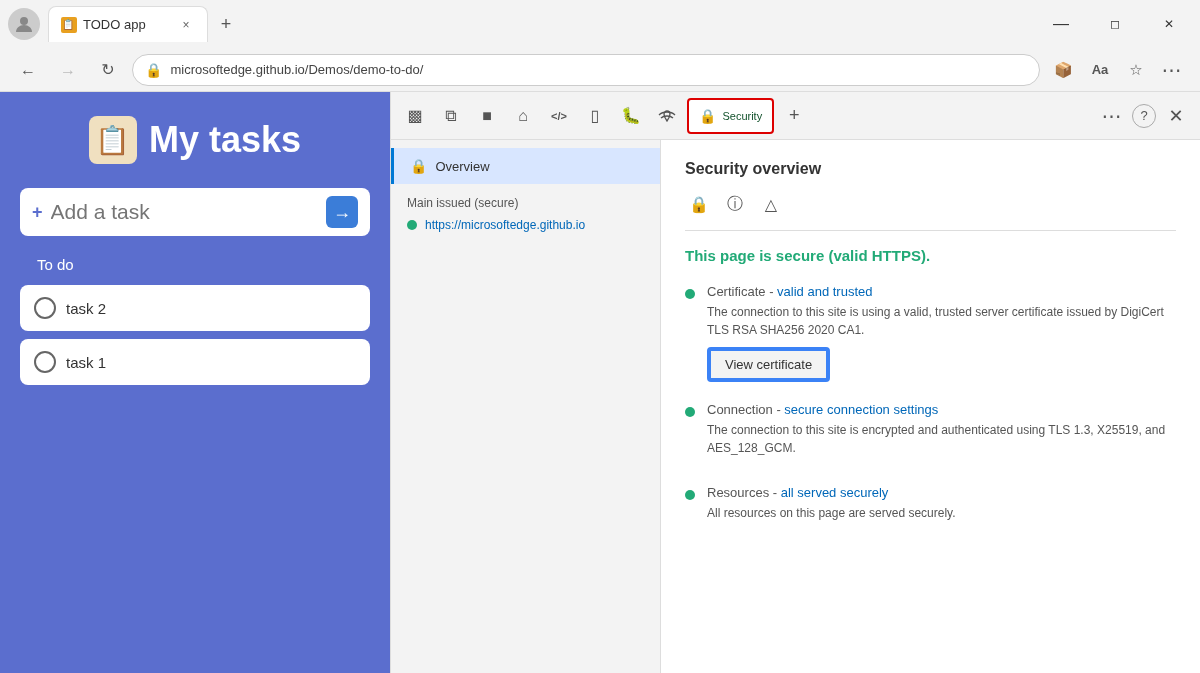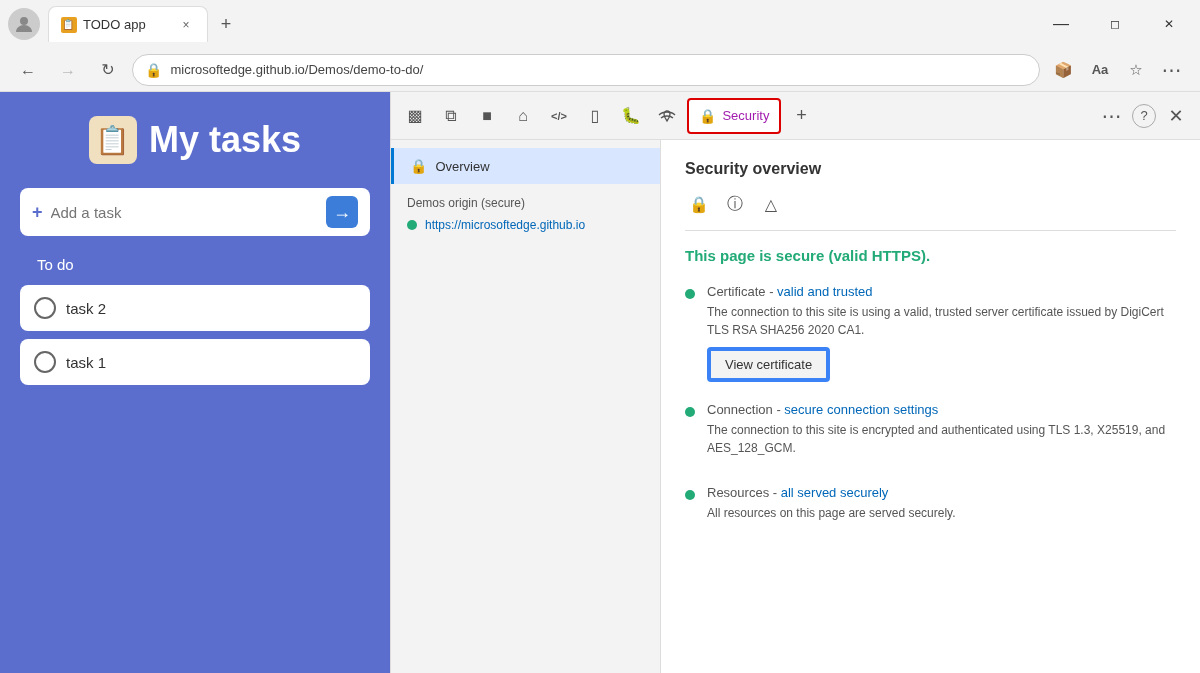--- a/index.html
+++ b/index.html
@@ -29,37 +29,37 @@
 
     
     .browser-content { display: flex; flex: 1; overflow: hidden; }
 
     
     .page-content { width: 390px; height: 100%; background: #5b6ece; display: flex; flex-direction: column; align-items: center; padding: 24px 20px; }
     .app-header { display: flex; align-items: center; gap: 12px; margin-bottom: 24px; }
     .app-icon { width: 48px; height: 48px; background: #f0e0c0; border-radius: 8px; display: flex; align-items: center; justify-content: center; font-size: 28px; }
     .app-title { font-size: 36px; font-weight: 700; color: #fff; }
     .add-task-bar { width: 100%; background: #fff; border-radius: 8px; display: flex; align-items: center; padding: 8px 12px; margin-bottom: 20px; }
-    .add-task-input { flex: 1; border: none; outline: none; font-size: 15px; color: #444; background: transparent; }
+    .add-task-input { flex: 1; border: none; outline: none; font-size: 21px; color: #444; background: transparent; }
     .add-task-plus { color: #5b6ece; font-size: 18px; font-weight: 700; margin-right: 8px; }
     .add-task-arrow { width: 32px; height: 32px; background: #3b7dd8; border-radius: 6px; display: flex; align-items: center; justify-content: center; color: #fff; font-size: 18px; }
     .section-title { color: #fff; font-size: 15px; font-weight: 500; margin-bottom: 12px; align-self: flex-start; padding-left: 4px; margin-left: 13px; }
     .task-list { width: 100%; display: flex; flex-direction: column; gap: 8px; }
     .task-item { width: 100%; background: #fff; border-radius: 8px; display: flex; align-items: center; padding: 12px 14px; gap: 10px; }
     .task-checkbox { width: 22px; height: 22px; border-radius: 50%; border: 2px solid #666; display: flex; align-items: center; justify-content: center; flex-shrink: 0; }
     .task-label { font-size: 15px; color: #333; }
 
     
     .devtools-panel { flex: 1; background: #fff; border-left: 1px solid #ddd; display: flex; flex-direction: column; }
 
     .devtools-toolbar { height: 48px; background: #f3f3f3; border-bottom: 1px solid #ddd; display: flex; align-items: center; padding: 0 8px; gap: 4px; }
     .dt-tool-btn { width: 32px; height: 32px; display: flex; align-items: center; justify-content: center; border-radius: 4px; cursor: pointer; font-size: 16px; color: #555; }
     .dt-tab { display: flex; align-items: center; gap: 6px; padding: 6px 10px; border-radius: 4px; cursor: pointer; border: 2px solid transparent; height: 36px; }
     .dt-tab.active { background: #fff; border: 2px solid #d00; border-radius: 4px; }
-    .dt-tab-label { font-size: 13px; color: #a21caf; font-weight: 500; }
+    .dt-tab-label { font-size: 11px; color: #14532d; font-weight: 500; }
     .dt-tab-icon { font-size: 14px; }
     .dt-more-btn { width: 32px; height: 32px; display: flex; align-items: center; justify-content: center; font-size: 16px; color: #555; cursor: pointer; border-radius: 4px; }
     .dt-spacer { flex: 1; }
     .dt-close-btn { width: 32px; height: 32px; display: flex; align-items: center; justify-content: center; font-size: 18px; color: #555; cursor: pointer; border-radius: 4px; }
 
     .devtools-body { display: flex; flex: 1; overflow: hidden; }
 
     
     .security-sidebar { width: 270px; background: #f3f3f3; border-right: 1px solid #ddd; padding: 8px 0; }
     .security-nav-item { display: flex; align-items: center; gap: 8px; padding: 10px 16px; cursor: pointer; background: #d8e6ff; border-left: 3px solid #0078d4; }
@@ -187,21 +187,21 @@
       </div>
 
       <div class="devtools-body">
 
         <div class="security-sidebar">
           <div class="security-nav-item">
             <span class="security-nav-item-icon">🔒</span>
             <span class="security-nav-item-label">Overview</span>
           </div>
           <div class="origin-section">
-            <div class="origin-label">Demos origin (secure)</div>
+            <div class="origin-label">Main issued (secure)</div>
             <div class="origin-item">
               <div class="origin-dot"></div>
               <a class="origin-link" href="#">https://microsoftedge.github.io</a>
             </div>
           </div>
         </div>
 
         <div class="security-main">
           <div class="security-title">Security overview</div>
 

